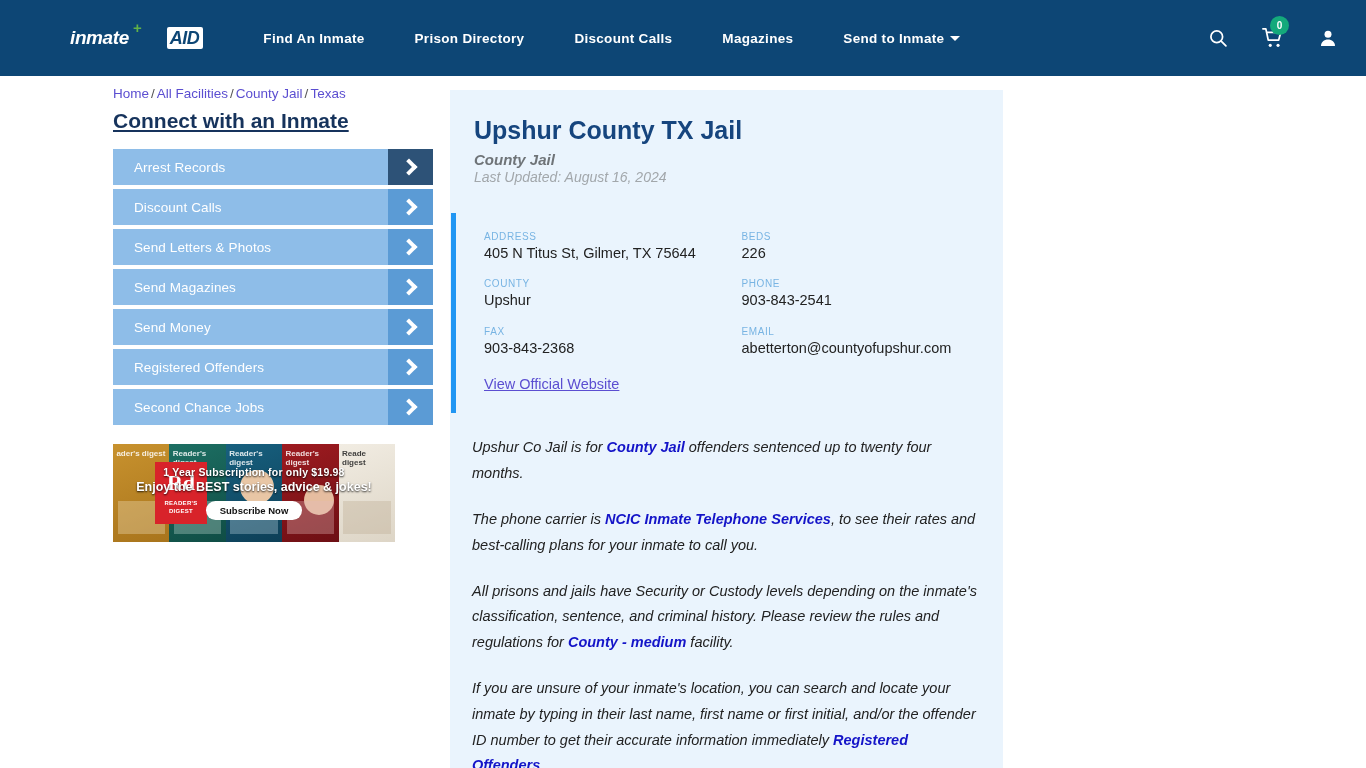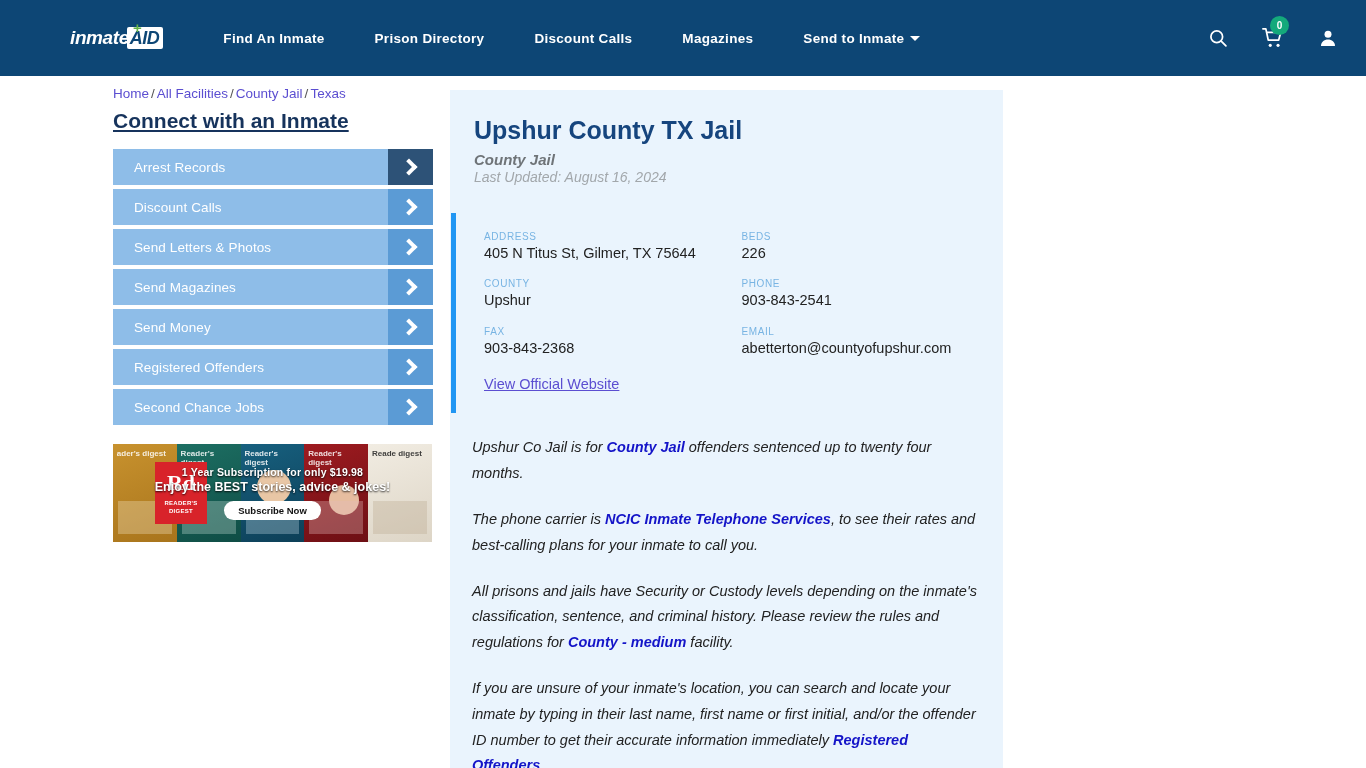--- a/index.html
+++ b/index.html
@@ -21,20 +21,21 @@
     padding: 0 28px 0 70px;
     position: relative;
   }
   .logo {
     display: flex;
     align-items: center;
     height: 30px;
     position: relative;
     margin-right: 60px;
     flex: 0 0 auto;
+    gap: 40px;
   }
   .logo-word {
     color: #ffffff;
     font-size: 19px;
     font-weight: bold;
     letter-spacing: -0.4px;
     font-style: italic;
   }
   .logo-box {
     background: #ffffff;
@@ -167,21 +168,21 @@
     width: 12px; height: 12px;
     border-top: 4px solid #ffffff;
     border-right: 4px solid #ffffff;
     transform: rotate(45deg);
     margin-left: -4px;
   }
 
   
   .ad-banner {
     margin-top: 19px;
-    width: 319px; height: 98px;
+    width: 282px; height: 98px;
     position: relative;
     overflow: hidden;
     cursor: pointer;
     background: #404040;
     display: flex;
   }
   .ad-cover { flex: 1 1 0; position: relative; overflow: hidden; }
   .ad-cover .ct { position:absolute; left:6%; top:6%; right:6%; color:#fff; font-size:8px; font-weight:bold; line-height:1.1; opacity:.85;}
   .ad-cover .cb { position:absolute; left:8%; bottom:8%; right:8%; height:34%; opacity:.35; }
   .ad-face { position:absolute; border-radius:50%; }

